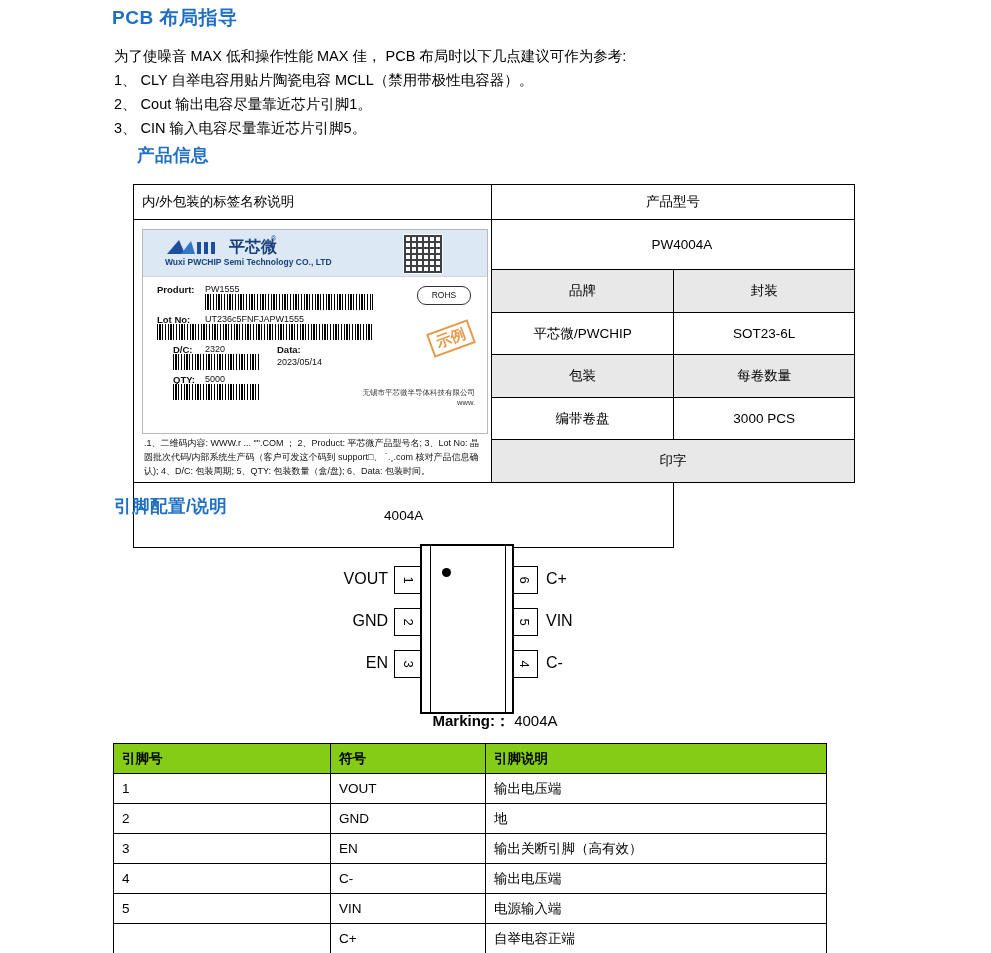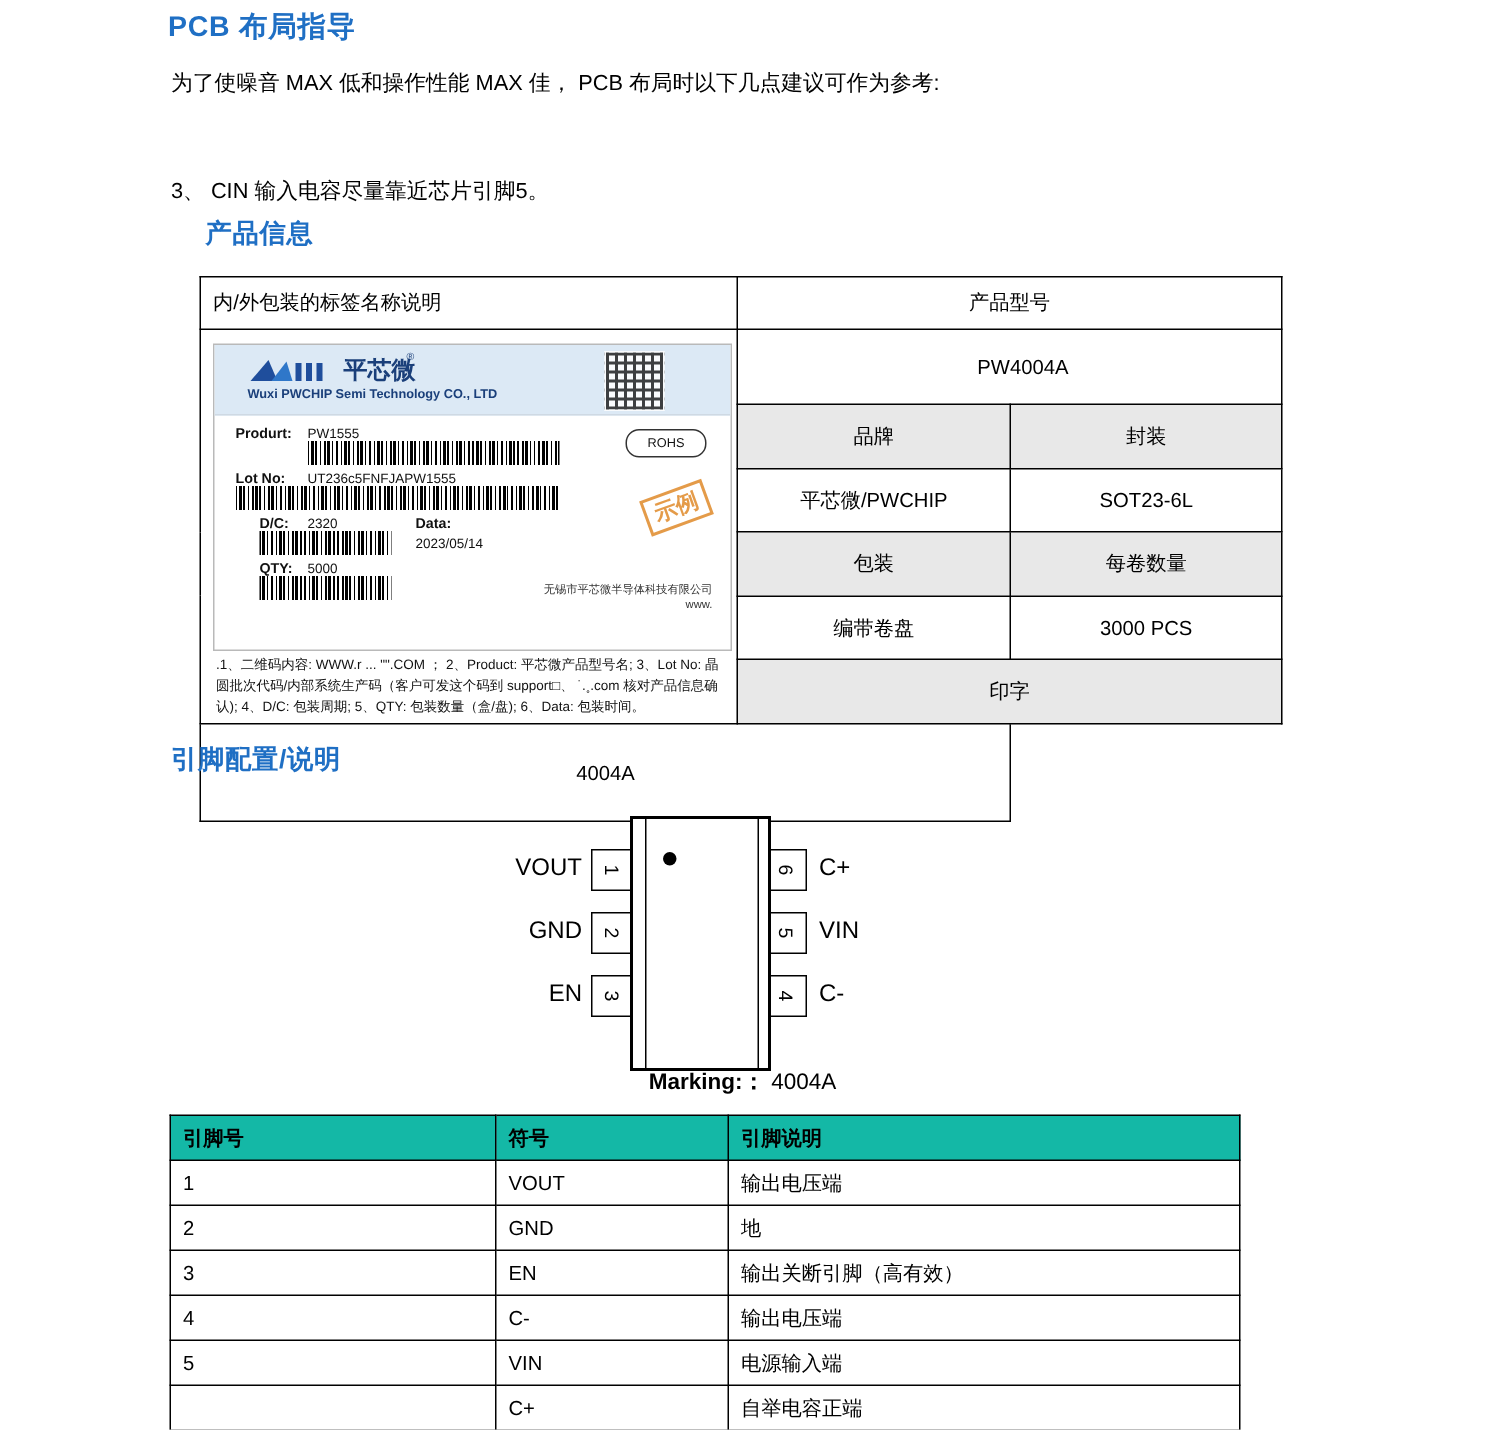--- a/index.html
+++ b/index.html
@@ -285,34 +285,36 @@
     font-size: 13.5px;
   }
   .pin-table td, .pin-table th {
     border: 1px solid #000;
     height: 25px;
     padding: 2px 8px;
     text-align: left;
     font-weight: normal;
   }
   .pin-table thead td {
-    background: #14b8a6;
+    background: #84cc16;
     font-weight: bold;
   }
   .c1 { width: 200px; }
   .c2 { width: 138px; }
 </style>
 </head>
 <body>
 
 <div class="page">
 
   <div class="h-blue sec1-title">PCB 布局指导</div>
 
   <div class="para p-intro">为了使噪音 MAX 低和操作性能 MAX 佳，  PCB 布局时以下几点建议可作为参考:</div>
+  <div class="para p-1">1、  CLY 自举电容用贴片陶瓷电容 MCLL（禁用带极性电容器）。</div>
+  <div class="para p-2">2、  Cout 输出电容尽量靠近芯片引脚1。</div>
   <div class="para p-3">3、  CIN 输入电容尽量靠近芯片引脚5。</div>
 
   <div class="h-blue sec2-title">产品信息</div>
 
   <table class="prod-table">
     <tbody>
         <tr>
       <td class="prod-head-left">内/外包装的标签名称说明</td>
       <td class="center cell-h" colspan="2">产品型号</td>
     </tr>

